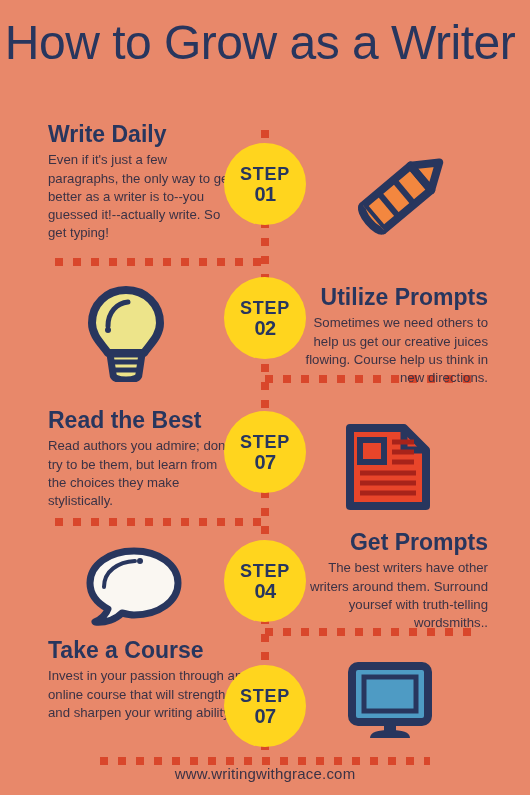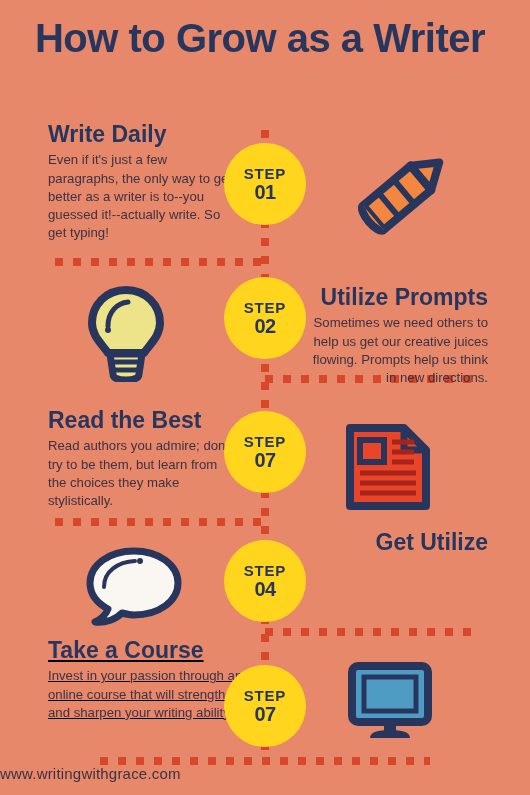--- a/index.html
+++ b/index.html
@@ -22,22 +22,22 @@
   }
 
   
   .title {
     position: absolute;
     left: 0;
     top: 16px;
     width: 520px;
     text-align: center;
     color: #28365E;
-    font-size: 40px;
-    font-weight: bold;
+    font-size: 48px;
+    font-weight: normal;
     line-height: 1.14;
     letter-spacing: -0.5px;
   }
 
   
   .spine {
     position: absolute;
     left: 261px;
     top: 130px;
     width: 8px;
@@ -69,21 +69,21 @@
     border-radius: 50%;
     background: #FFD51E;
     display: flex;
     flex-direction: column;
     align-items: center;
     justify-content: center;
     z-index: 5;
   }
   .step-word {
     color: #28365E;
-    font-size: 15px;
+    font-size: 18px;
     font-weight: bold;
     letter-spacing: 0.8px;
     line-height: 1;
     margin-bottom: 1px;
   }
   .step-num {
     color: #28365E;
     font-size: 20px;
     font-weight: bold;
     line-height: 1;
@@ -110,40 +110,40 @@
     font-size: 13.2px;
     line-height: 1.38;
   }
   .left  { text-align: left;  }
   .right { text-align: right; }
 
   .b1 { left: 48px;  top: 122px; width: 186px; }
   .b2 { left: 302px; top: 285px; width: 186px; }
   .b3 { left: 48px;  top: 408px; width: 186px; }
   .b4 { left: 302px; top: 530px; width: 186px; }
-  .b5 { left: 48px;  top: 638px; width: 196px; text-decoration: underline; }
+  .b5 { left: 48px;  top: 638px; width: 196px; }
 
   
   .icon {
     position: absolute;
     z-index: 4;
   }
   .i-pencil   { left: 356px; top: 146px; }
   .i-bulb     { left: 84px;  top: 284px; }
   .i-doc      { left: 344px; top: 422px; }
   .i-bubble   { left: 84px;  top: 545px; }
   .i-monitor  { left: 348px; top: 662px; }
 
   
   .footer {
     position: absolute;
     left: 0;
     top: 765px;
     width: 530px;
-    text-align: left;
+    text-align: center;
     color: #3B3245;
     font-size: 15px;
     letter-spacing: 0.2px;
   }
 </style>
 </head>
 <body>
 
 <div id="infographic">
 
@@ -173,21 +173,21 @@
         <path d="M8 30 C 0 30, 0 62, 8 62" fill="#F3873F" stroke="#28365E" stroke-width="8" stroke-linejoin="round"></path>
         <line x1="28" y1="32" x2="28" y2="60" stroke="#28365E" stroke-width="6"></line>
         <line x1="48" y1="32" x2="48" y2="60" stroke="#28365E" stroke-width="6"></line>
         <path d="M70 30 L70 62" stroke="#28365E" stroke-width="7"></path>
       </g>
     </svg>
   </div>
 
   <div class="block b2 right">
     <h2>Utilize Prompts</h2>
-    <p>Sometimes we need others to help us get our creative juices flowing. Prompts help us think in new directions.</p>
+    <p>Sometimes we need others to help us get our creative juices flowing. Course help us think in new directions.</p>
   </div>
   <div class="step-circle c2">
     <span class="step-word">STEP</span>
     <span class="step-num">02</span>
   </div>
   <div class="icon i-bulb">
     <svg width="84" height="98" viewBox="0 0 84 98">
       <path d="M42 6 C 22 6, 8 21, 8 39 C 8 52, 18 60, 24 69 L 60 69 C 66 60, 76 52, 76 39 C 76 21, 62 6, 42 6 Z" fill="#EDE48A" stroke="#28365E" stroke-width="8" stroke-linejoin="round"></path>
       <path d="M26 70 L58 70 L55 90 C 55 94, 50 96, 42 96 C 34 96, 29 94, 29 90 Z" fill="#EDE48A" stroke="#28365E" stroke-width="7" stroke-linejoin="round"></path>
       <line x1="28" y1="78" x2="56" y2="78" stroke="#28365E" stroke-width="5"></line>
@@ -213,21 +213,22 @@
       <line x1="48" y1="20" x2="70" y2="20" stroke="#A8231A" stroke-width="5"></line>
       <line x1="48" y1="30" x2="70" y2="30" stroke="#A8231A" stroke-width="5"></line>
       <line x1="48" y1="40" x2="70" y2="40" stroke="#A8231A" stroke-width="5"></line>
       <line x1="16" y1="51" x2="72" y2="51" stroke="#A8231A" stroke-width="5"></line>
       <line x1="16" y1="61" x2="72" y2="61" stroke="#A8231A" stroke-width="5"></line>
       <line x1="16" y1="71" x2="72" y2="71" stroke="#A8231A" stroke-width="5"></line>
     </svg>
   </div>
 
   <div class="block b4 right">
-    <h2>Get Utilize</h2>
+    <h2>Get Prompts</h2>
+    <p>The best writers have other writers around them. Surround yoursef with truth-telling wordsmiths..</p>
   </div>
   <div class="step-circle c4">
     <span class="step-word">STEP</span>
     <span class="step-num">04</span>
   </div>
   <div class="icon i-bubble">
     <svg width="100" height="82" viewBox="0 0 100 82">
       <path d="M50 6 C 25 6, 6 20, 6 38 C 6 49, 13 58, 24 64 C 22 70, 17 74, 11 77 C 22 78, 32 74, 38 68 C 42 69, 46 70, 50 70 C 75 70, 94 56, 94 38 C 94 20, 75 6, 50 6 Z" fill="#FAF7F2" stroke="#28365E" stroke-width="7" stroke-linejoin="round"></path>
       <path d="M20 42 C 20 26, 34 17, 51 16" fill="none" stroke="#28365E" stroke-width="4" stroke-linecap="round"></path>
       <circle cx="56" cy="16" r="3" fill="#28365E"></circle>

